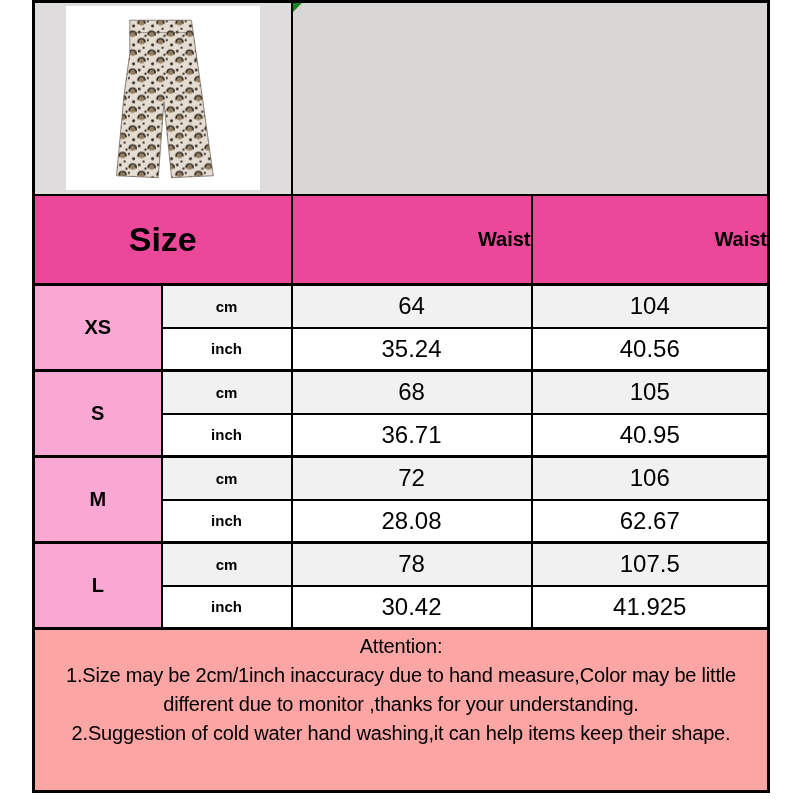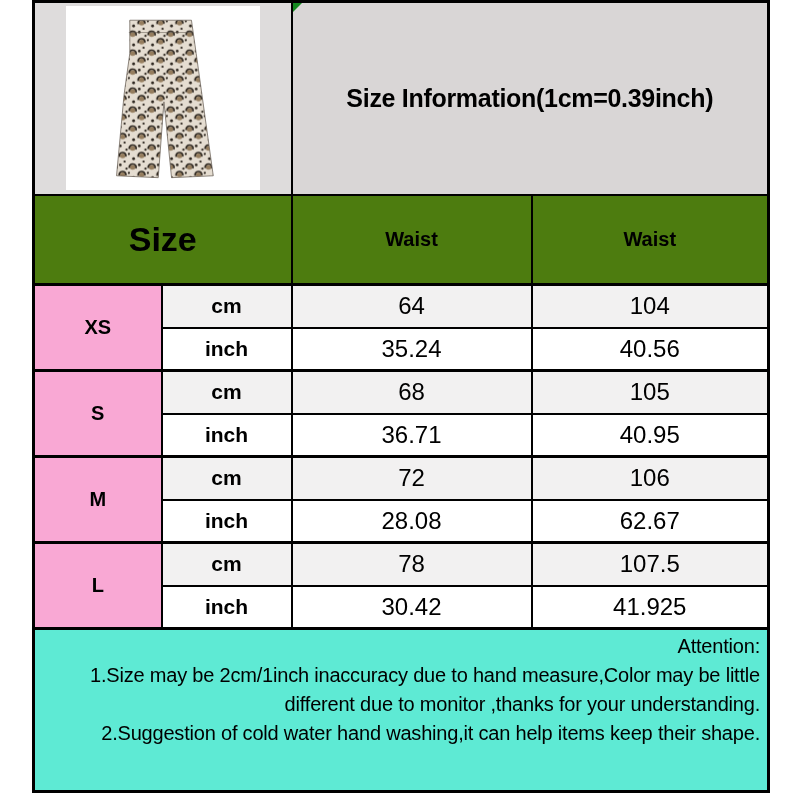--- a/index.html
+++ b/index.html
@@ -19,32 +19,32 @@
   tr.row-attention { height:163px; }
 
   .product-cell { background:#dedcdc; }
   .product-frame { width:194px; height:184px; background:#fff; margin:1px auto 2px auto;
                    display:flex; align-items:center; justify-content:center; }
 
   .title-cell { background:#d9d6d6; position:relative; font-weight:bold; font-size:25px; letter-spacing:-0.3px; }
   .corner-triangle { position:absolute; top:0; left:0; width:0; height:0;
                      border-top:9px solid #13881f; border-right:9px solid transparent; }
 
-  .header-row td { background:#4d7c0f; font-weight:bold; border-bottom:3px solid #000; }
+  .header-row td { background:#ec4899; font-weight:bold; border-bottom:3px solid #000; }
   .size-head { font-size:34px; }
-  .col-head  { font-size:20px; }
+  .col-head  { font-size:20px;text-align:right; }
 
   .size-label { background:#c5c2c2; font-weight:bold; font-size:20px; }
   tr.cm-row td   { background:#f2f1f1; border-top:3px solid #000; }
   tr.cm-row td.size-label { background:#f9a8d4; }
   tr.inch-row td { background:#ffffff; }
-  .unit { font-weight:bold; font-size:21px;text-align:center; }
+  .unit { font-weight:bold; font-size:15px;text-align:center; }
   .val  { font-size:24px; font-weight:normal; }
 
-  .attention-cell { background:#5eead4; text-align:right; vertical-align:top;
+  .attention-cell { background:#fca5a5; text-align:center; vertical-align:top;
                     font-size:20px; line-height:29px; padding:2px 7px 0 7px;
                     border-top:3px solid #000; letter-spacing:-0.2px; }
   .attention-cell div { margin:0; }
 </style>
 </head>
 <body>
 
 <div class="sheet">
   <table class="size-table">
     <colgroup>
@@ -73,21 +73,20 @@
                 <circle cx="1" cy="11" r="1.2" fill="#2a231c"></circle>
               </pattern>
             </defs>
             <path d="M62,10 L127,10 L132,45 L138,88 L150,174 L106,176 L98,96 L92,176 L48,174 L56,88 L62,45 Z" fill="url(#leo)" stroke="#6b6258" stroke-width="0.8"></path>
             <line x1="61" y1="23" x2="128" y2="23" stroke="#5d554b" stroke-width="1" opacity="0.55"></line>
           </svg>
         </div>
       </td>
       <td class="title-cell" colspan="2">
         <span class="corner-triangle"></span>
-        <span>Size Information(1cm=0.39inch)</span>
       </td>
     </tr>
 
     <tr class="row-header header-row">
       <td class="size-head" colspan="2">Size</td>
       <td class="col-head">Waist</td>
       <td class="col-head">Waist</td>
     </tr>
 
     <tr class="row-data cm-row">

